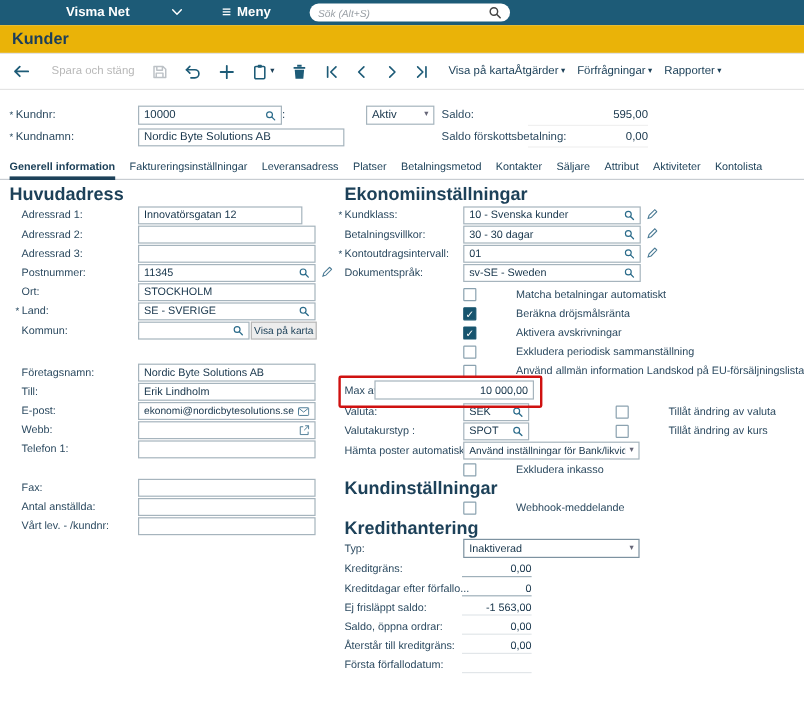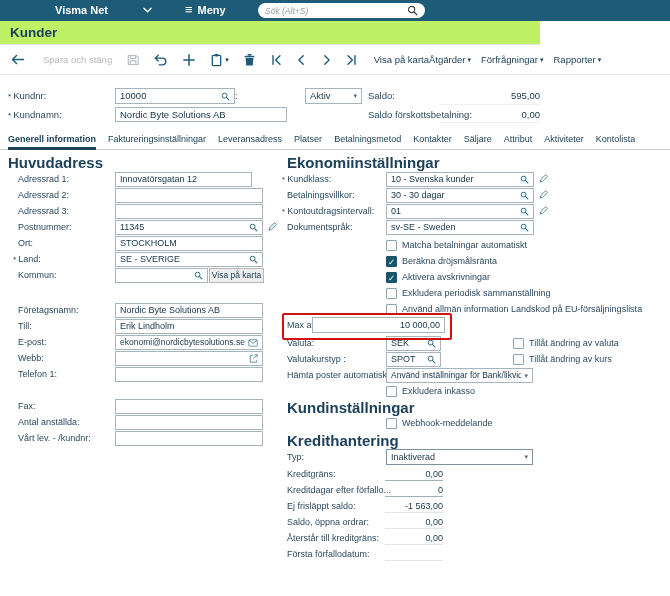--- a/index.html
+++ b/index.html
@@ -9,21 +9,21 @@
   
   .topbar{position:absolute;top:0;left:0;width:670px;height:21px;background:#1d5b77;}
   .brand{position:absolute;left:55px;top:4px;color:#fff;font-weight:bold;font-size:11px;}
   .brand-caret{position:absolute;left:143px;top:7px;}
   .menu{position:absolute;left:185px;top:3px;color:#fff;font-size:11px;font-weight:bold;display:flex;align-items:center;gap:5px;}
   .menu .burger{font-size:13px;line-height:14px;}
   .search{position:absolute;left:258px;top:3px;width:167px;height:15px;background:#fff;border-radius:8px;display:flex;align-items:center;padding:0 7px;box-sizing:border-box;gap:4px;}
   .search .ph{flex:1;font-size:8.5px;font-style:italic;color:#9aa0a6;white-space:nowrap;overflow:hidden;}
 
   
-  .titlebar{position:absolute;top:21px;left:0;width:540px;height:23px;border-bottom:1px solid #e3e3e3;background:#bef264;}
+  .titlebar{position:absolute;top:21px;left:0;width:670px;height:23px;border-bottom:1px solid #e3e3e3;background:#eab308;}
   .title{position:absolute;left:10px;top:4px;font-size:13.5px;font-weight:bold;color:#1c3e5a;}
 
   
   .toolbar{position:absolute;top:45px;left:0;width:670px;height:29px;border-bottom:1px solid #e4e4e4;display:flex;align-items:center;font-size:9.5px;color:#1d4159;}
   .tbi{display:flex;align-items:center;gap:2px;}
   .tbtxt{white-space:nowrap;}
   .disabled{color:#b8b8b8;}
   .caret{font-size:7px;color:#1d4159;line-height:10px;}
   .caret.gray{color:#667;}
 
@@ -42,21 +42,21 @@
   .btn{position:absolute;top:0;height:15px;box-sizing:border-box;border:1px solid #b7b7b7;background:#ededed;font-size:8.5px;color:#1d4159;display:flex;align-items:center;justify-content:center;z-index:2;white-space:nowrap;padding:0 3px;}
 
   
   .tabs{position:absolute;top:130px;left:0;width:670px;height:20px;border-bottom:1px solid #c8cdd2;display:flex;gap:12px;padding-left:8px;box-sizing:border-box;align-items:flex-end;font-size:9px;color:#1d4159;}
   .tab{padding-bottom:5px;white-space:nowrap;}
   .tab.active{font-weight:bold;border-bottom:3px solid #1d4159;margin-bottom:-1px;padding-bottom:3px;}
 
   
   .cb{position:absolute;top:1px;width:11px;height:11px;box-sizing:border-box;border:1px solid #8ba2b0;background:#fff;border-radius:1px;font-size:8.5px;line-height:10px;text-align:center;color:#fff;z-index:2;}
   .cb.on{background:#17546e;border-color:#17546e;}
-  .cblab{position:absolute;top:0;font-size:9px;color:#2c4a60;line-height:13px;white-space:nowrap;}
+  .cblab{position:absolute;top:0;font-size:9px;color:#2c4a60;line-height:13px;white-space:nowrap;margin-left:28px;}
   .cbrow{position:absolute;left:0;width:670px;height:13px;}
 
   
   .cval{position:absolute;top:0;left:385px;width:58px;height:12px;text-align:right;font-size:9px;color:#16344a;border-bottom:1px solid #e2e6e9;padding-bottom:1px;z-index:1;}
   .cval.ed{border-bottom-color:#9fb0ba;}
 
   .redbox{position:absolute;left:282px;top:313px;width:166px;height:23px;border:2px solid #cf1110;border-radius:2px;z-index:6;}
   svg{display:block;}
 </style>
 </head>

